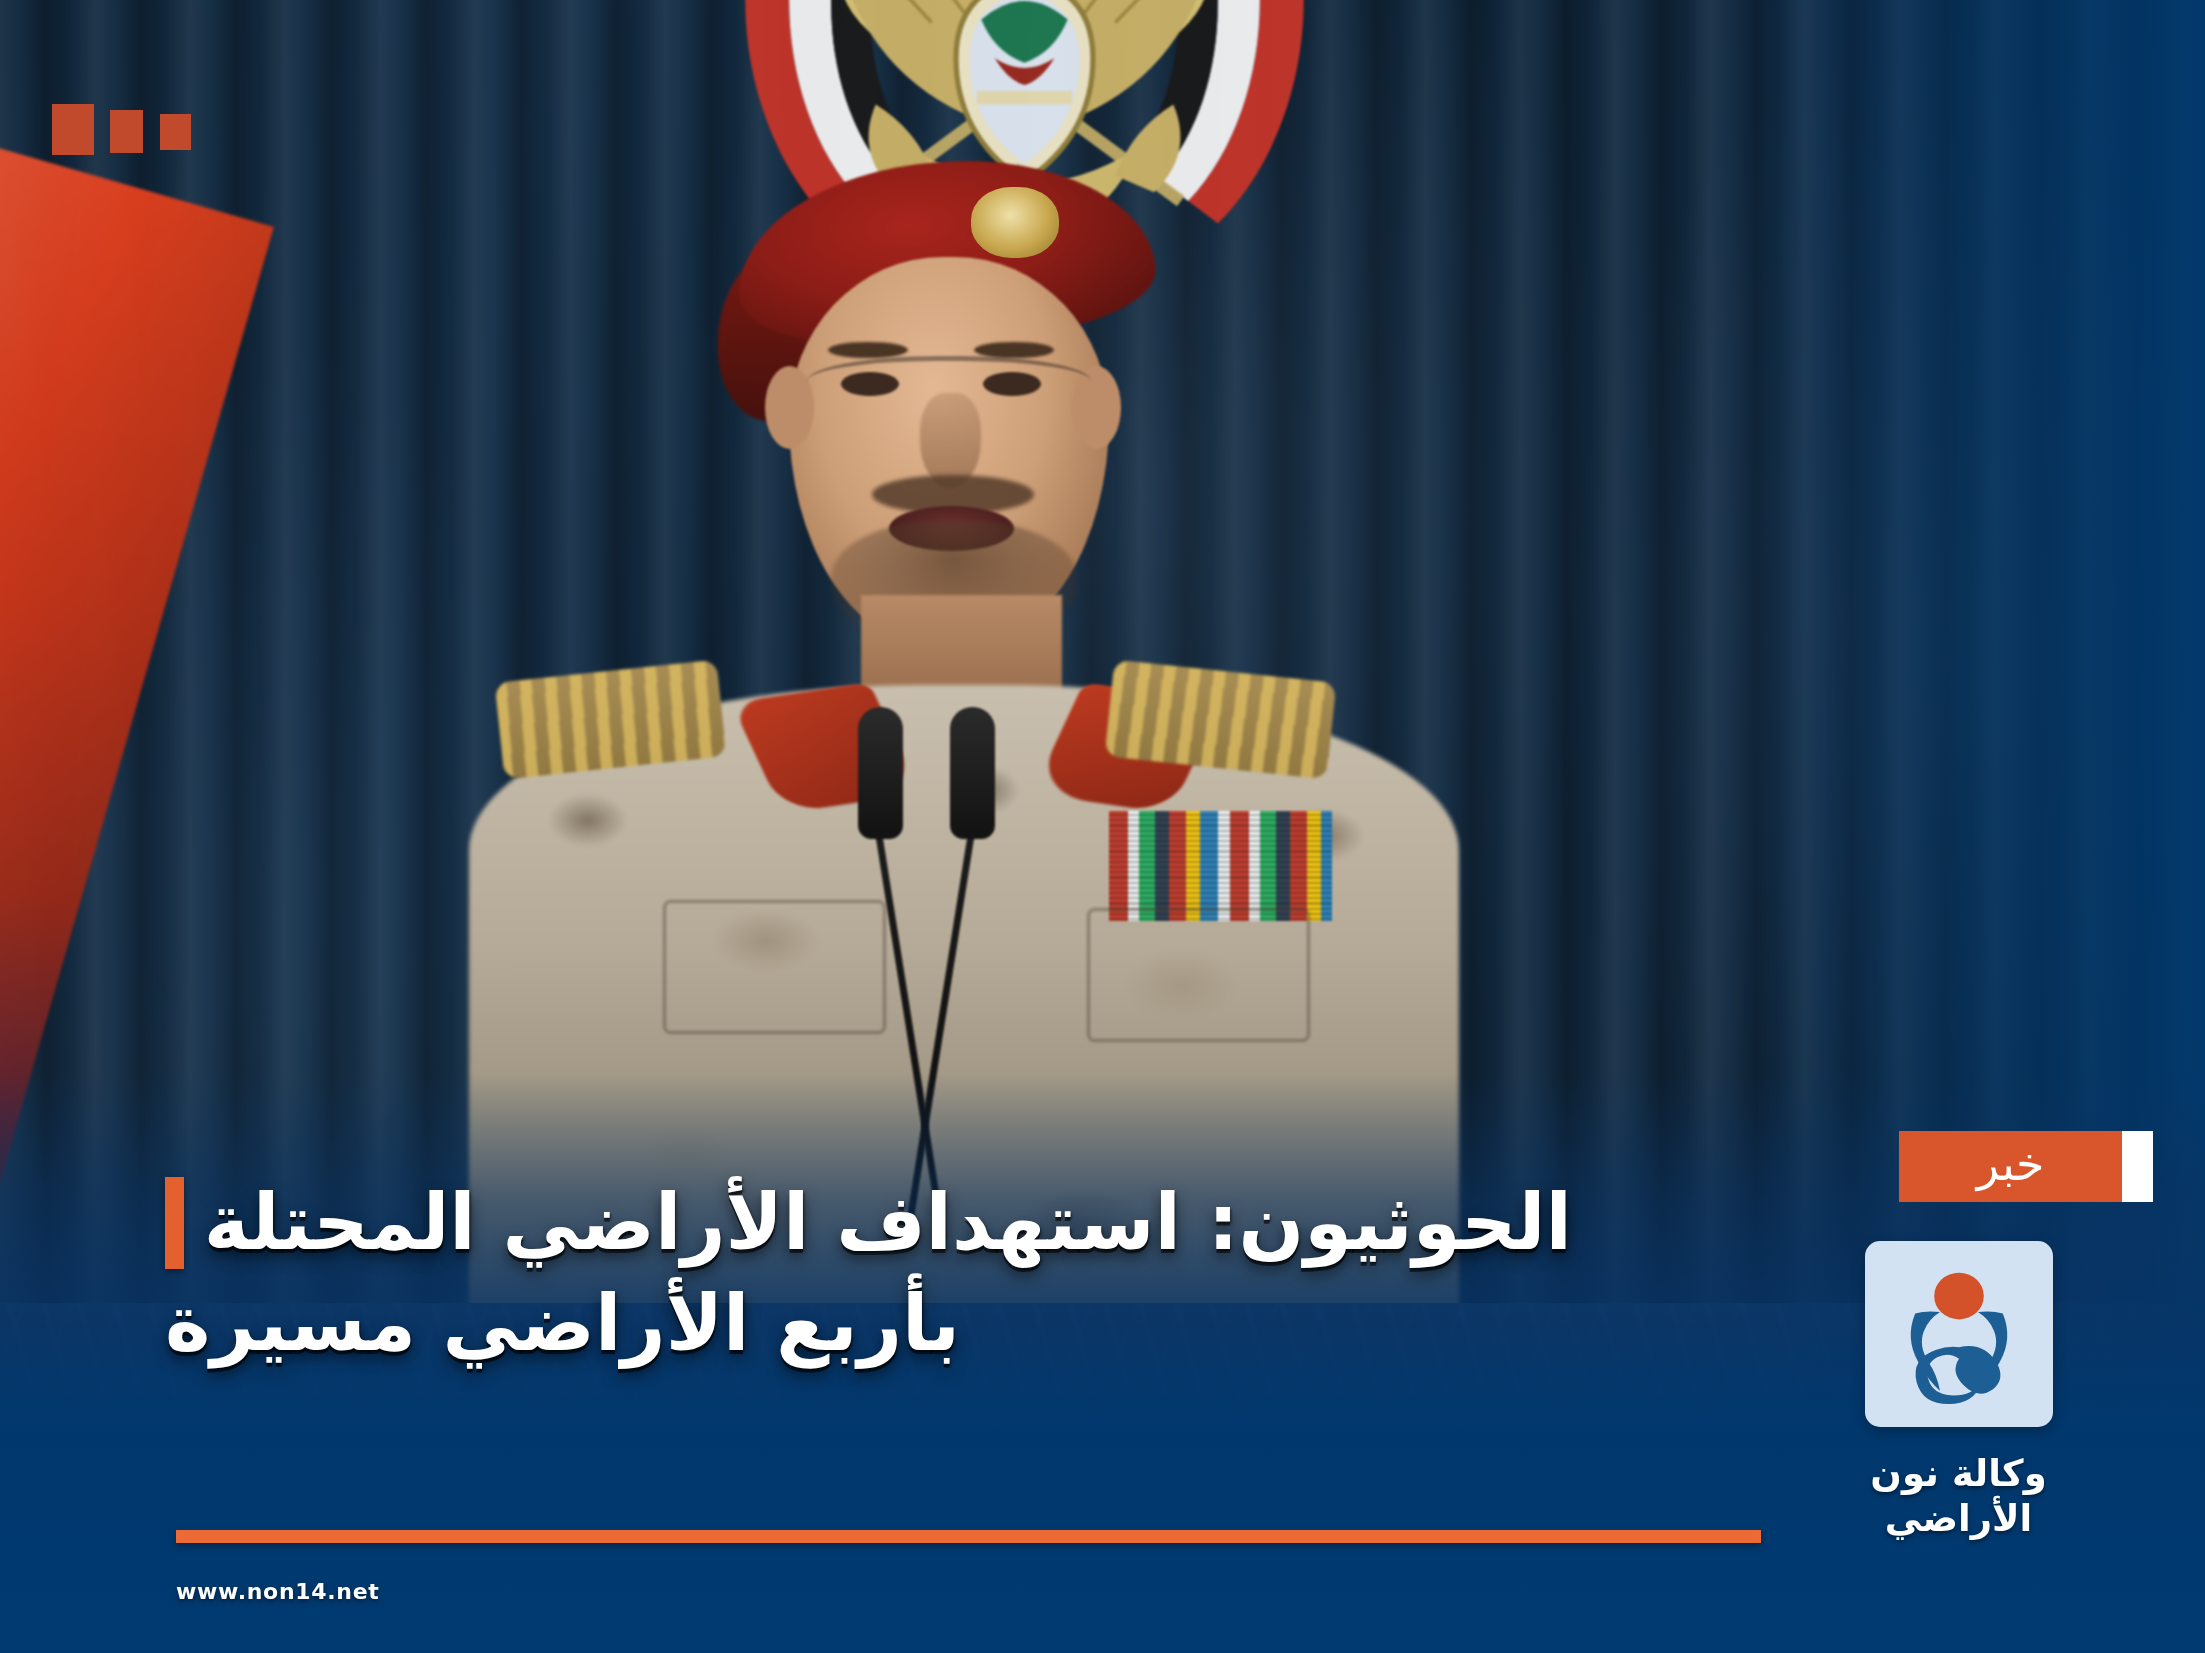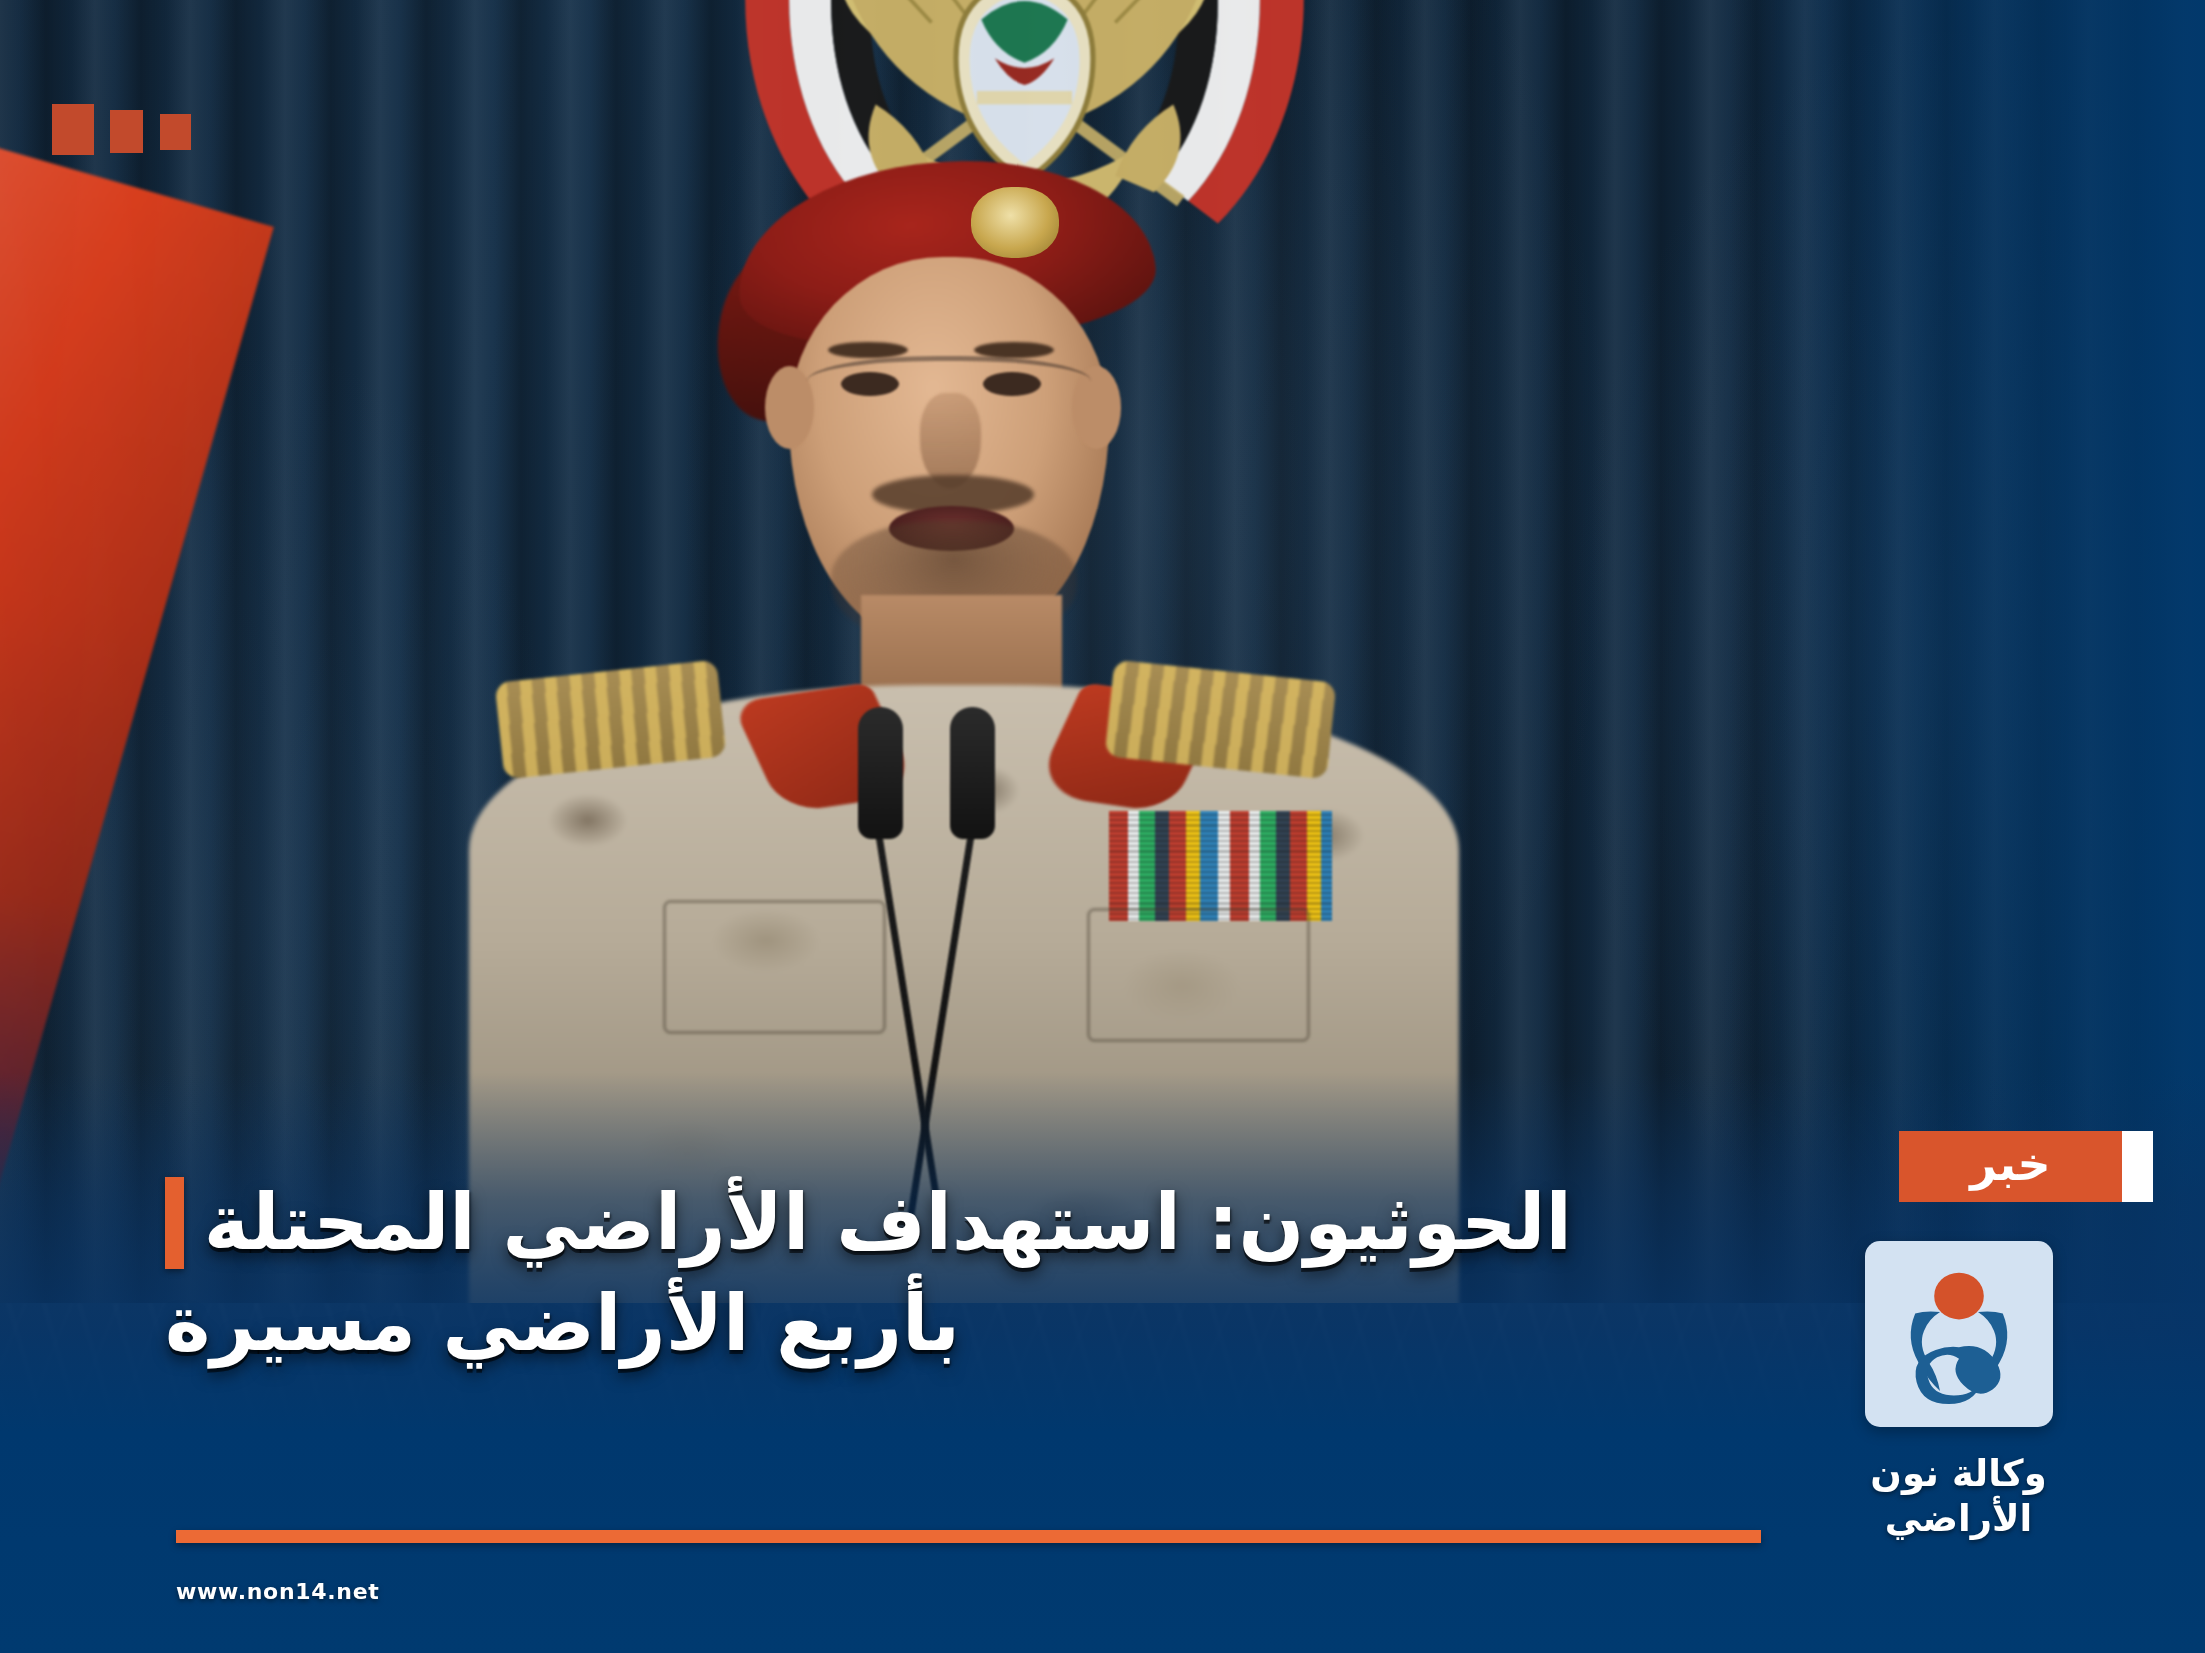--- a/index.html
+++ b/index.html
@@ -268,21 +268,21 @@
   
   .brand { position:absolute; right:83px; bottom:112px; width:327px; text-align:center; }
 
   .news-badge {
     position:relative;
     width:223px; height:71px; margin:0 0 39px auto;
     background:#d9552c;
     display:flex; align-items:center; justify-content:center;
   }
   .news-badge span {
-    font-size:46px; font-weight:700; color:#ffffff;
+    font-size:46px; font-weight:400; color:#ffffff;
     line-height:1; direction:rtl; margin-bottom:4.5px;
   }
   .news-badge::after {
     content:""; position:absolute; right:-31px; top:0;
     width:31px; height:100%; background:#ffffff;
   }
 
   .logo-tile {
     width:188px; height:186px; margin:0 auto 25px auto;
     background:#d3e2f2; border-radius:15px;

